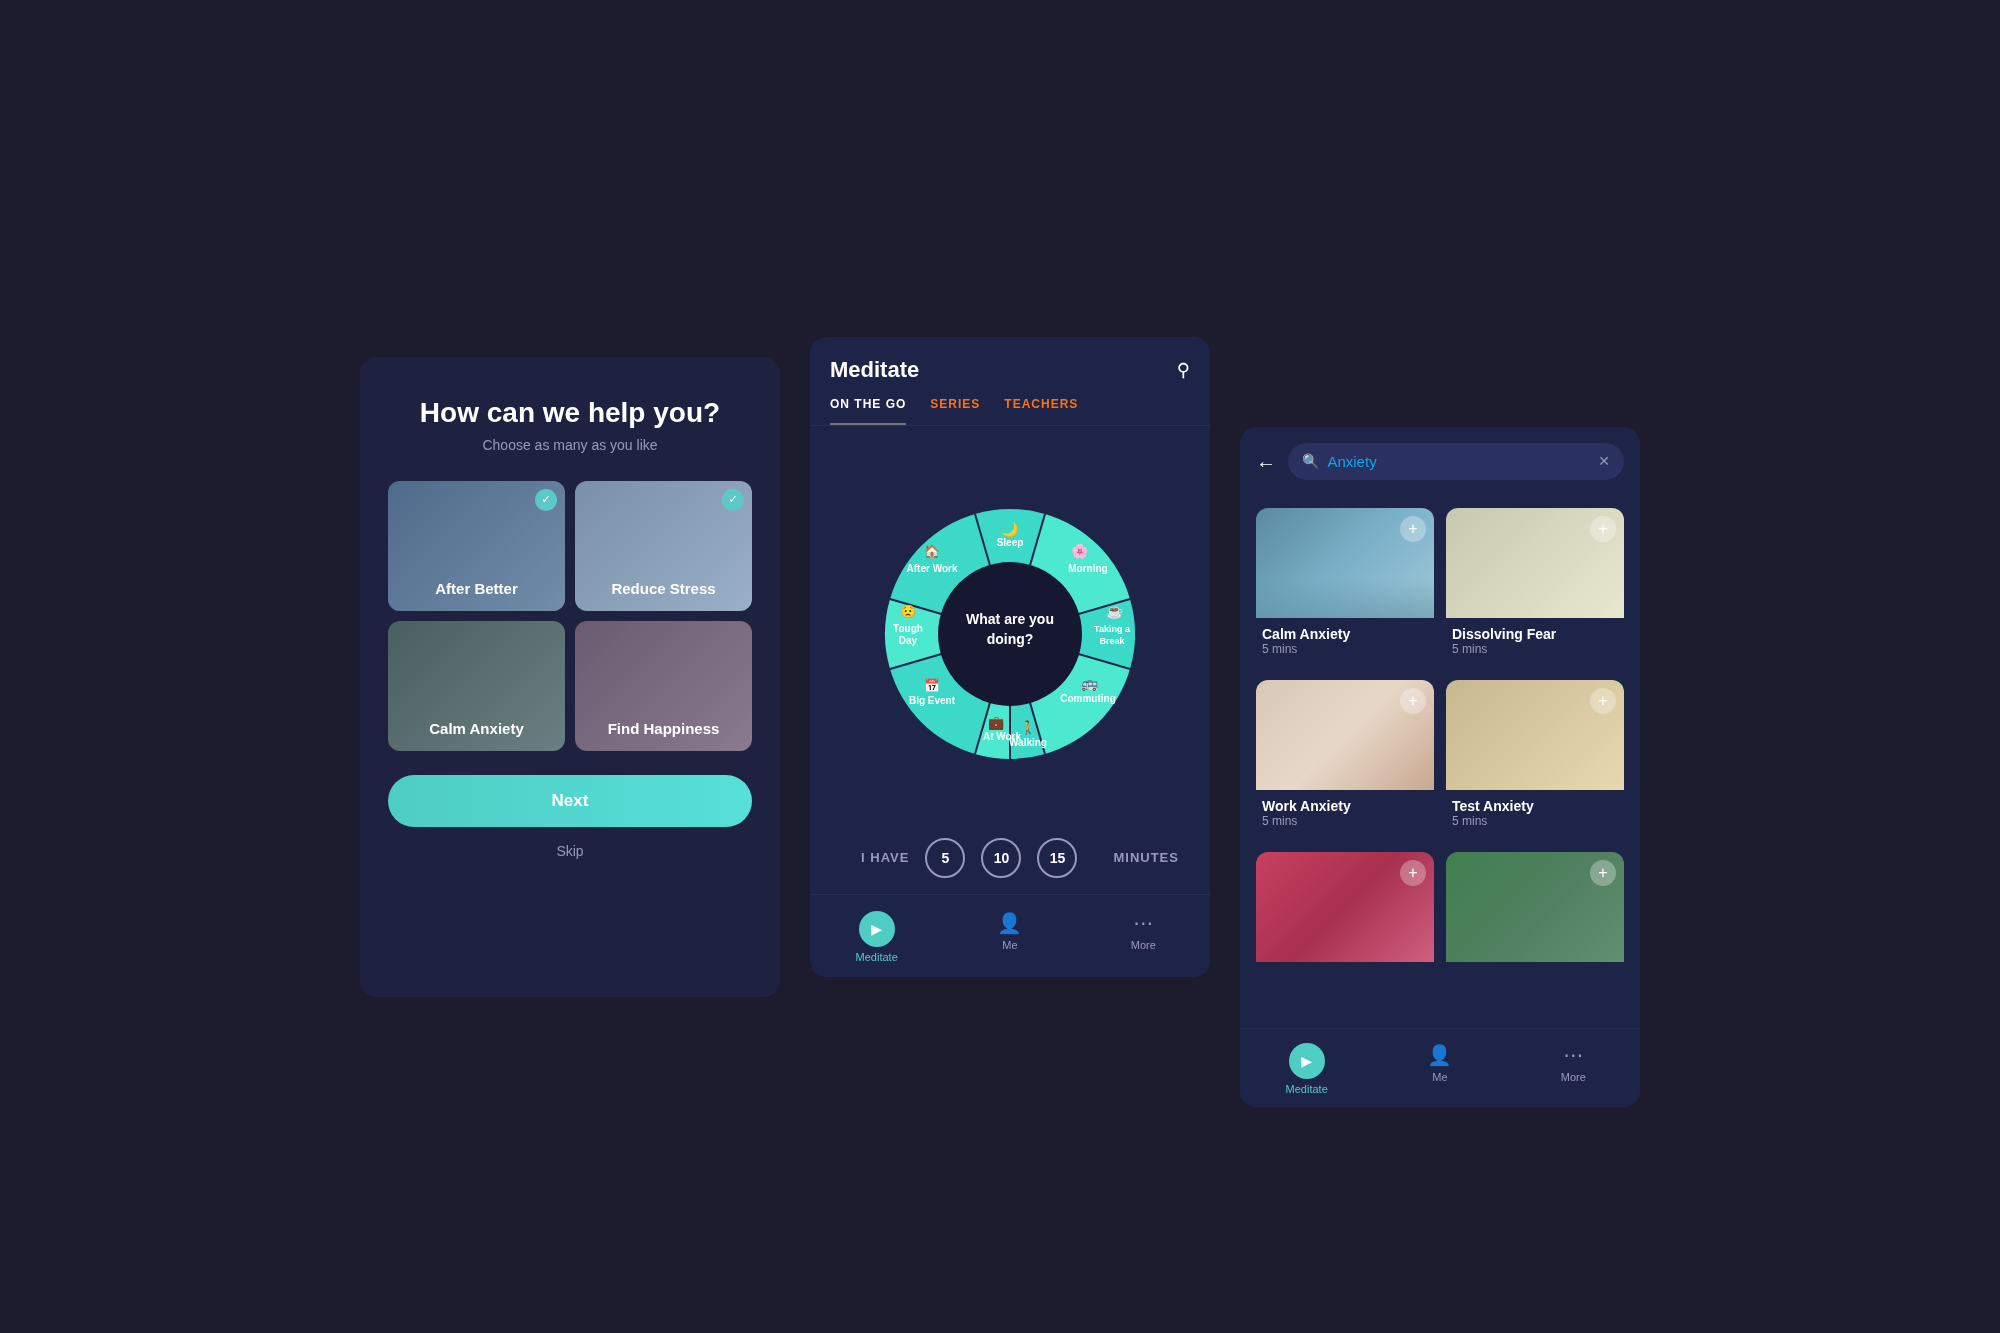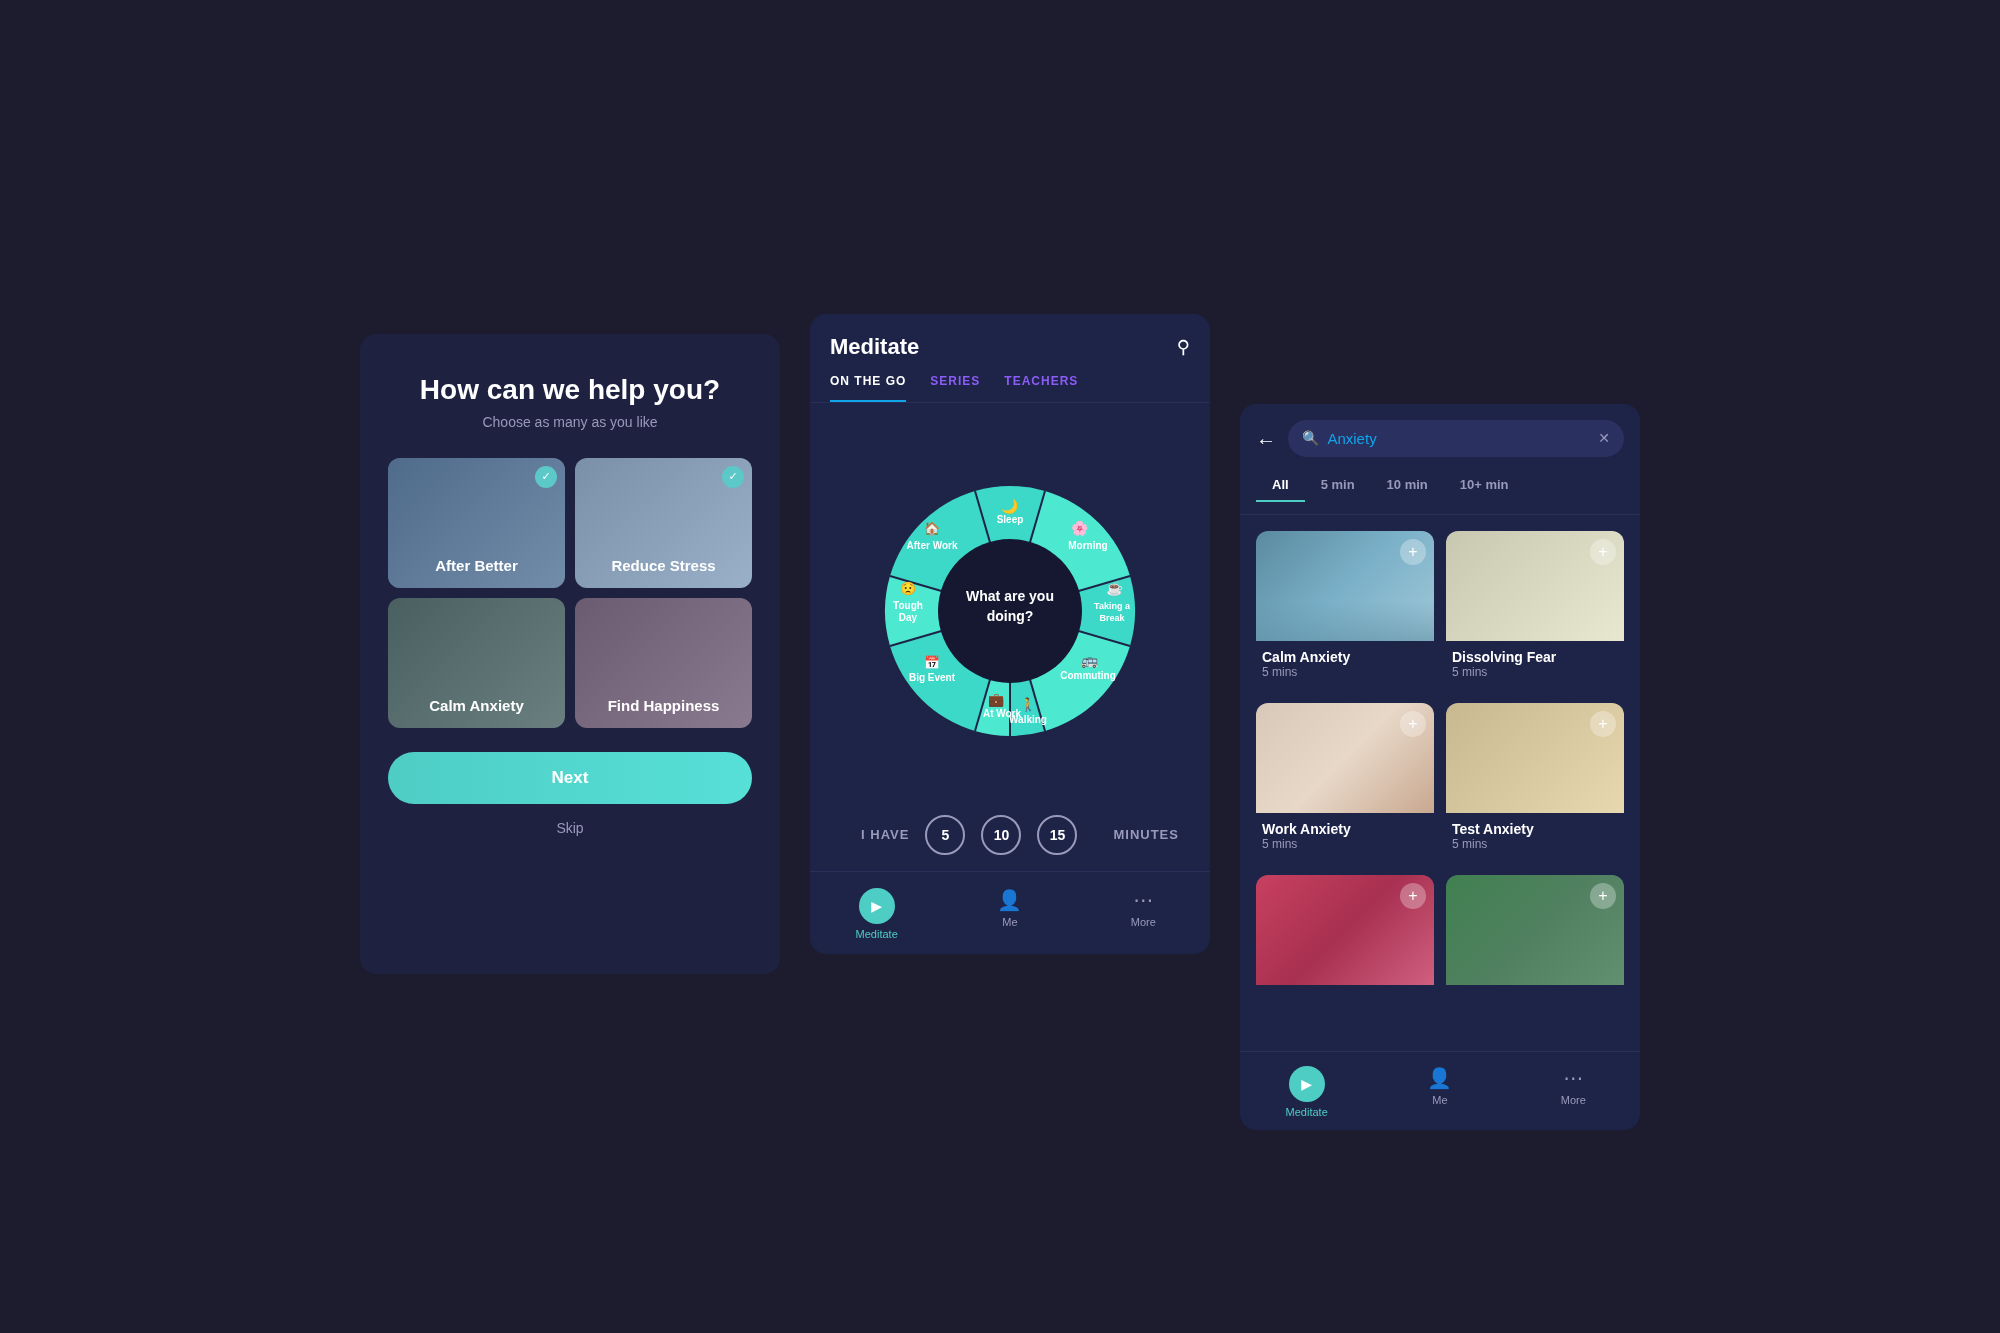--- a/index.html
+++ b/index.html
@@ -193,33 +193,33 @@
     }
 
     .tabs-row {
       display: flex;
       gap: 0;
       padding: 14px 20px 0;
       border-bottom: 1px solid #2a2f5a;
     }
 
     .tab-item {
-      color: #8b5cf6;
+      color: #f97316;
       font-size: 12px;
       font-weight: 600;
       letter-spacing: 1px;
       padding-bottom: 12px;
       margin-right: 24px;
       cursor: pointer;
       border-bottom: 2px solid transparent;
     }
 
     .tab-item.active {
       color: white;
-      border-bottom: 2px solid #0ea5e9;
+      border-bottom: 2px solid #737373;
     }
 
     .wheel-container {
       flex: 1;
       display: flex;
       align-items: center;
       justify-content: center;
       padding: 30px 20px 10px;
     }
 
@@ -614,26 +614,20 @@
   <div class="screen-3">
     <div class="search-header">
       <button class="back-btn">←</button>
       <div class="search-bar">
         <span class="search-bar-icon">🔍</span>
         <input type="text" value="Anxiety" style="">
         <span class="search-bar-clear">✕</span>
       </div>
     </div>
 
-    <div class="filter-tabs">
-      <div class="filter-tab active">All</div>
-      <div class="filter-tab">5 min</div>
-      <div class="filter-tab">10 min</div>
-      <div class="filter-tab">10+ min</div>
-    </div>
 
     <div class="results-grid">
 
       <div class="result-card">
         <div class="result-card-img img-calm-anxiety">
           <div class="plus-btn">+</div>
         </div>
         <div class="result-card-info">
           <div class="result-card-title">Calm Anxiety</div>
           <div class="result-card-duration">5 mins</div>

